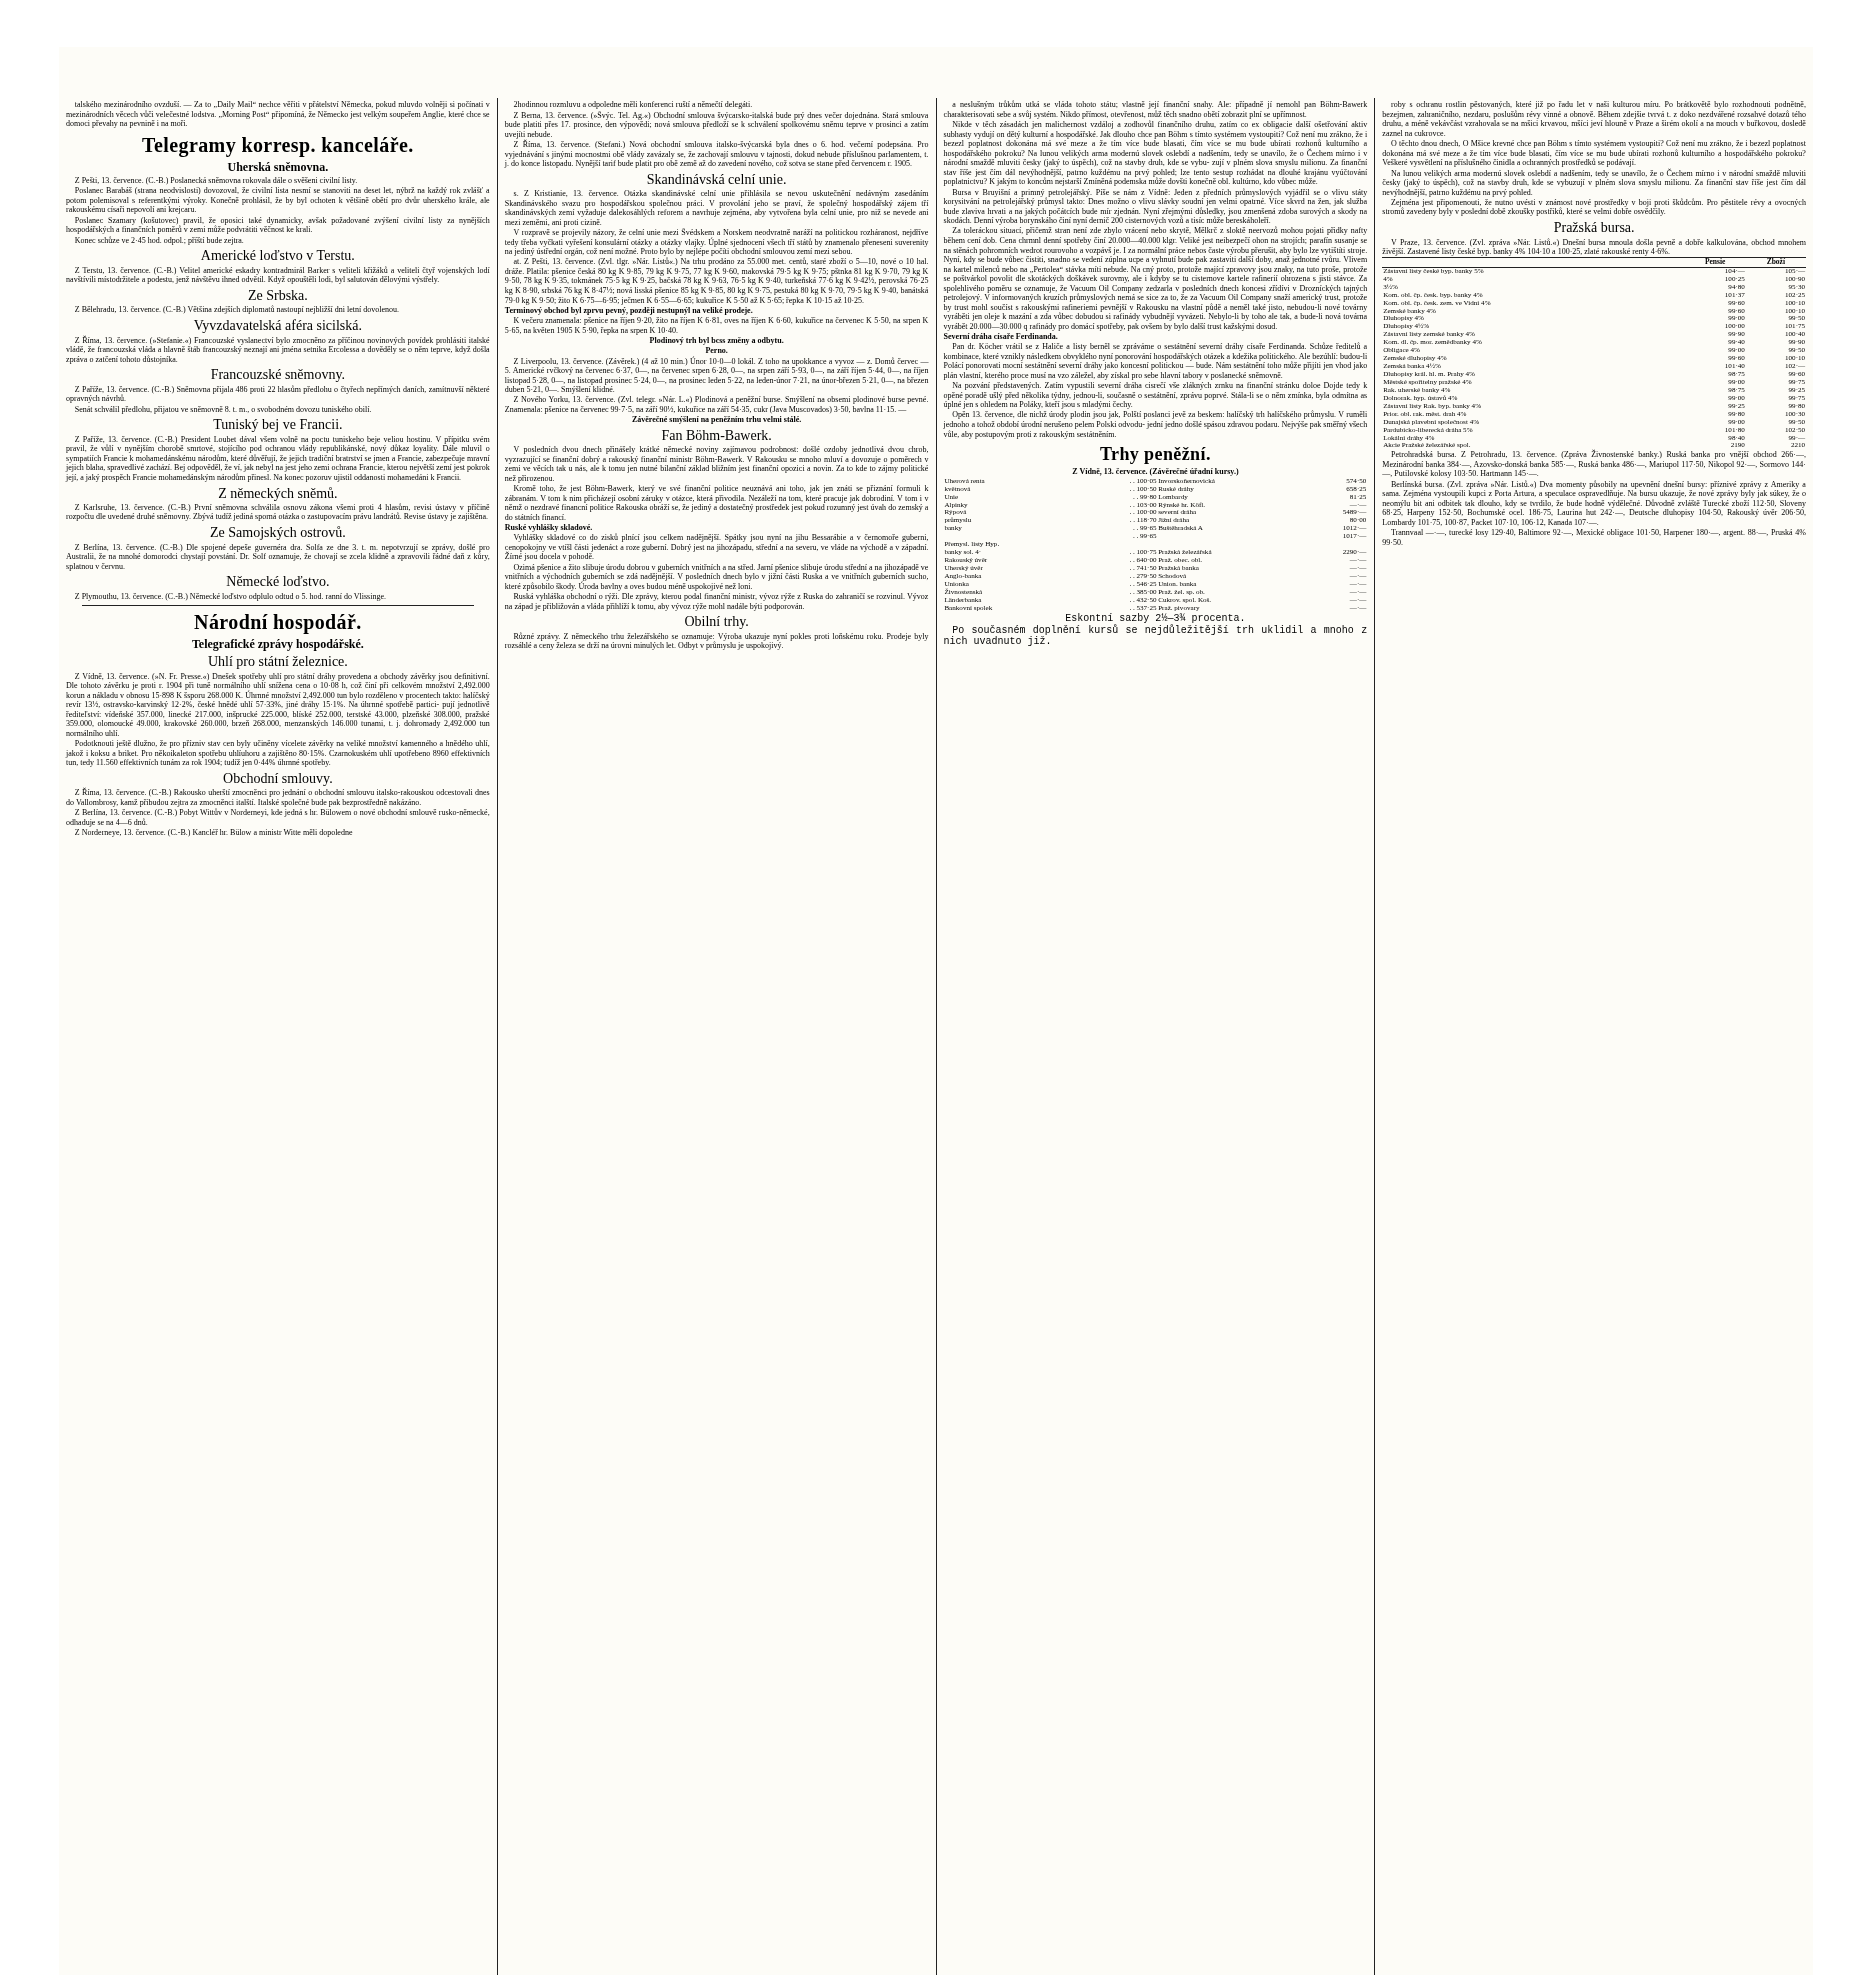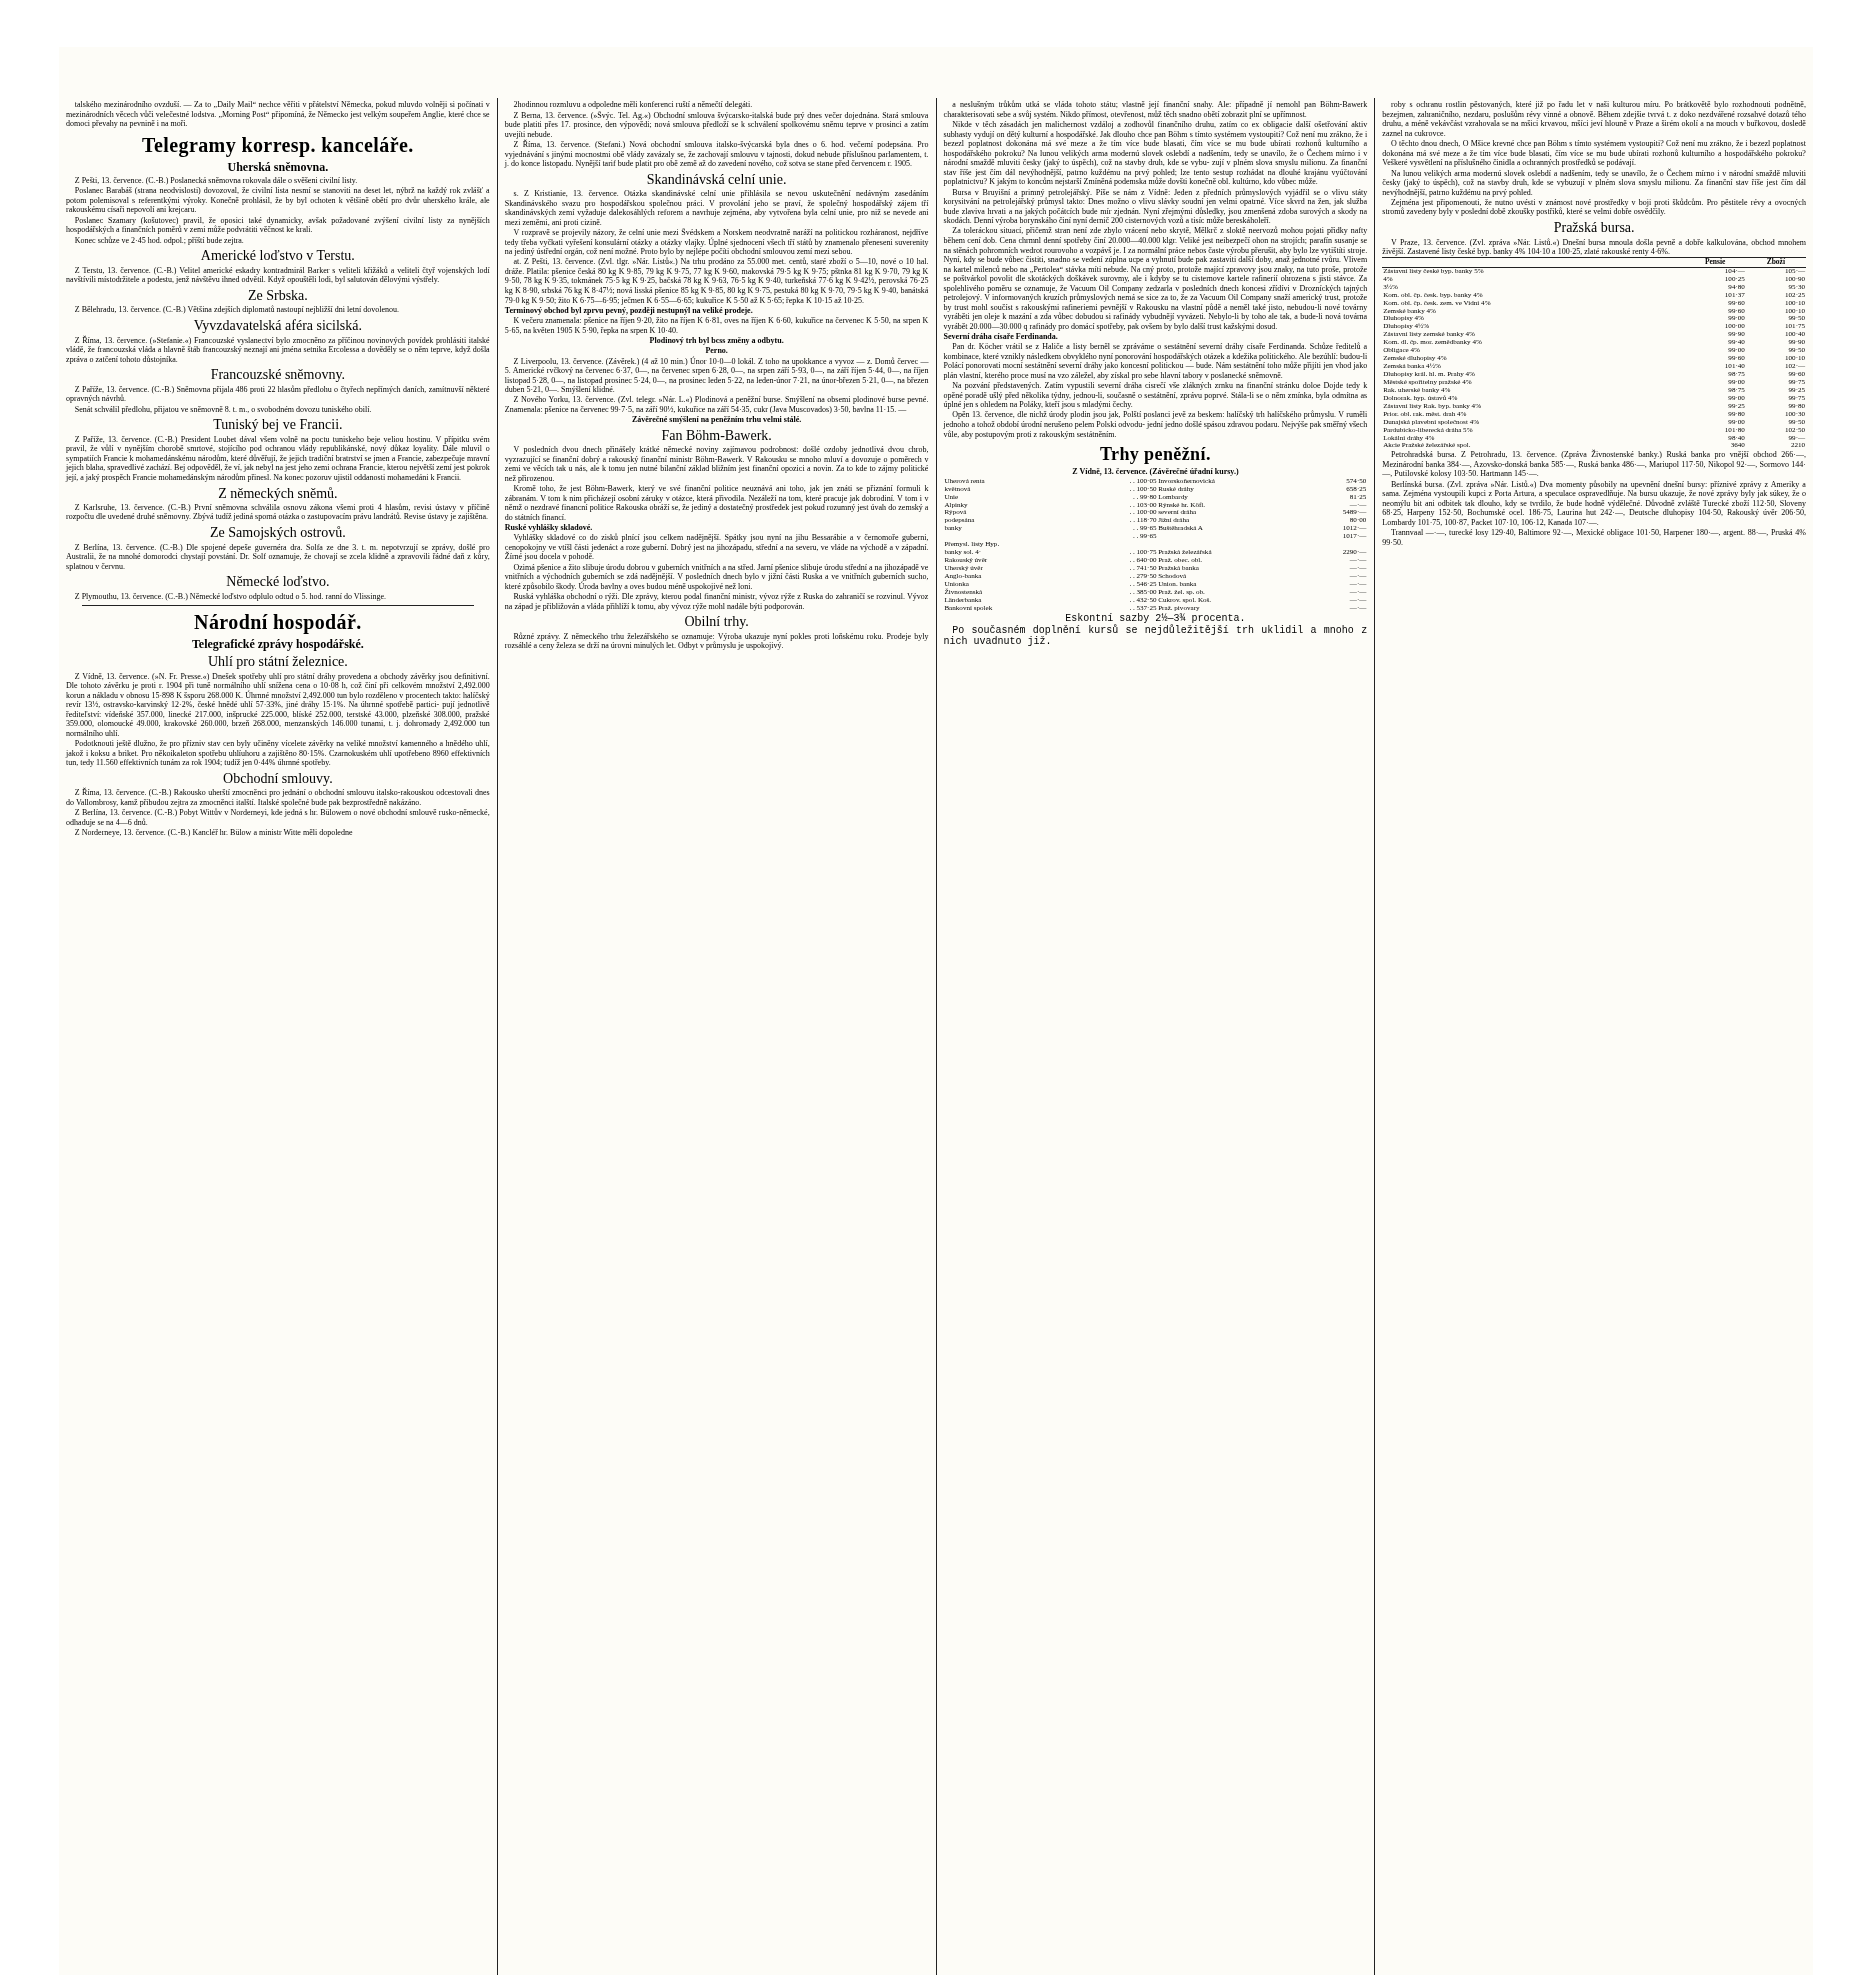--- a/index.html
+++ b/index.html
@@ -199,21 +199,21 @@
                 <td>Rýnské hr. Köfl.</td>
                 <td class="n">—·—</td>
               </tr>
             <tr>
                 <td>Rýpová</td>
                 <td class="n">. . 100·00</td>
                 <td>severní dráha</td>
                 <td class="n">5489·—</td>
               </tr>
             <tr>
-                <td>podepsána</td>
+                <td>průmyslu</td>
                 <td class="n">. . 118·70</td>
                 <td>Jižní dráha</td>
                 <td class="n">80·00</td>
               </tr>
             <tr>
                 <td>banky</td>
                 <td class="n">. . 99·65</td>
                 <td>Buštěhradská A</td>
                 <td class="n">1012·—</td>
               </tr>
@@ -405,21 +405,21 @@
                 <td class="n">101·80</td>
                 <td class="n">102·50</td>
               </tr>
             <tr>
                 <td>Lokální dráhy 4%</td>
                 <td class="n">98·40</td>
                 <td class="n">99·—</td>
               </tr>
             <tr>
                 <td>Akcie Pražské železářské spol.</td>
-                <td class="n">3640</td>
+                <td class="n">2190</td>
                 <td class="n">2210</td>
               </tr>
           </tbody>
         </table>
 
         <p>Petrohradská bursa. Z Petrohradu, 13. července. (Zpráva Živnostenské banky.) Ruská banka pro vnější obchod 266·—, Mezinárodní banka 384·—, Azovsko-donská banka 585·—, Ruská banka 486·—, Mariupol 117·50, Nikopol 92·—, Sormovo 144·—, Putilovské kolosy 103·50. Hartmann 145·—.</p>
         <p>Berlínská bursa. (Zvl. zpráva »Nár. Listů.«) Dva momenty působily na upevnění dnešní bursy: příznivé zprávy z Ameriky a sama. Zejména vystoupili kupci z Porta Artura, a speculace ospravedlňuje. Na bursu ukazuje, že nové zprávy byly jak súkey, že o neomýlu bit ani odbitek tak dlouho, kdy se tvrdilo, že bude hodně výdělečné. Důvodně zvláště Turecké zboží 112·50, Sloveny 68·25, Harpeny 152·50, Bochumské ocel. 186·75, Laurina hut 242·—, Deutsche dluhopisy 104·50, Rakouský úvěr 206·50, Lombardy 101·75, 100·87, Packet 107·10, 106·12, Kanada 107·—.</p>
         <p>Trannvaal —·—, turecké losy 129·40, Baltimore 92·—, Mexické obligace 101·50, Harpener 180·—, argent. 88·—, Pruská 4% 99·50.</p>
       </div>
 

